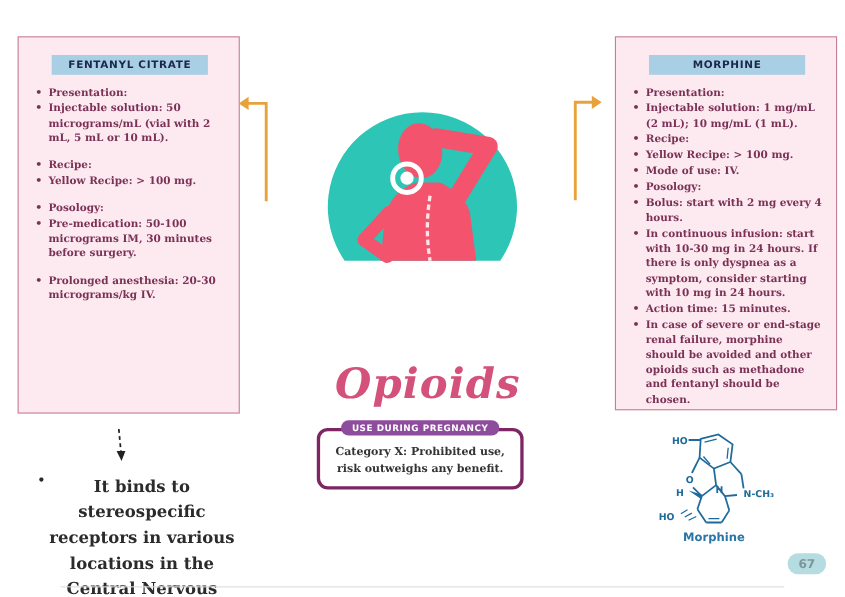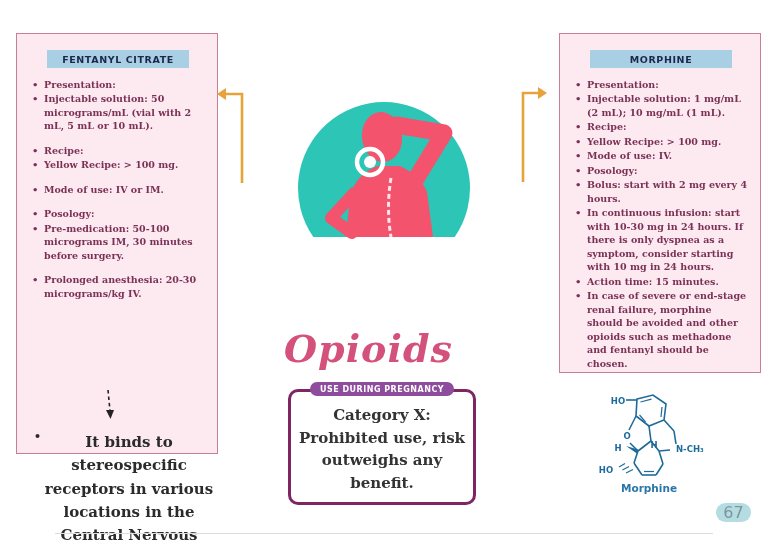--- a/index.html
+++ b/index.html
@@ -5,54 +5,54 @@
   html,body{margin:0;padding:0;background:#ffffff;}
   .page{
     position:relative;width:768px;height:543px;background:#ffffff;overflow:hidden;
     font-family:"DejaVu Serif", serif;
   }
   
   .panel{
     position:absolute;top:33px;width:202px;background:#fdeaf0;
     border:1.5px solid #c77f95;box-sizing:border-box;padding:14px 12px 10px 14px;
   }
-  .panel.left{left:16px;height:421px;}
+  .panel.left{left:16px;height:343px;}
   .panel.right{left:559px;height:340px;}
   .panel-header{
     width:142px;margin:2px auto 10px auto;background:#a9cfe5;color:#1c2749;
     font-family:"DejaVu Sans", sans-serif;font-weight:bold;font-size:9.5px;
     letter-spacing:.6px;text-align:center;padding:4px 0 3px 0;
   }
   .bullets{margin:0;padding:0;}
   .bullets ul.group{list-style:none;margin:0 0 11px 0;padding:0;}
   .bullets ul.group:last-child{margin-bottom:0;}
   .bullets li{
     position:relative;padding-left:13px;color:#7b3156;font-weight:bold;
     font-size:9.5px;line-height:1.42;margin-bottom:1px;
   }
   .bullets li::before{
     content:"\2022";position:absolute;left:1px;top:0;font-size:10px;color:#7b3156;
   }
   
   .illustration{position:absolute;left:294px;top:100px;}
   .main-title{
-    position:absolute;left:284px;top:301px;width:210px;
+    position:absolute;left:284px;top:301px;width:210px;text-align:center;
     font-family:"DejaVu Serif", serif;font-style:italic;font-weight:bold;
     font-size:38px;color:#d4517c;letter-spacing:1px;
   }
   .pregnancy{position:absolute;left:288px;top:382px;width:188px;}
   .pregnancy-pill{
     position:relative;z-index:2;width:fit-content;margin:0 auto;background:#8e4d9c;
     color:#ffffff;font-family:"DejaVu Sans", sans-serif;font-weight:bold;
     font-size:8px;letter-spacing:.5px;padding:3px 10px 2px 10px;border-radius:8px;
   }
   .pregnancy-box{
     position:relative;margin-top:-7px;background:#ffffff;border:3px solid #7d2663;
     border-radius:10px;padding:12px 8px 8px 8px;box-sizing:border-box;
-    text-align:center;font-size:15px;font-weight:bold;color:#333333;line-height:1.5;
+    text-align:center;font-size:10px;font-weight:bold;color:#333333;line-height:1.5;
   }
   
   .arrow-left{position:absolute;left:216px;top:85px;}
   .arrow-right{position:absolute;left:511px;top:84px;}
   .dashed-arrow{position:absolute;left:97px;top:388px;}
   
   .note{
     position:absolute;left:40px;top:431px;width:178px;text-align:center;
     font-size:15px;font-weight:bold;color:#2b2b2b;line-height:1.55;
   }
@@ -62,42 +62,39 @@
   
   .structure{position:absolute;left:592px;top:389px;}
   .structure text{
     font-family:"DejaVu Sans", sans-serif;font-weight:bold;font-size:8.5px;fill:#1e6b9b;
   }
   .structure text.caption{font-size:10.5px;fill:#2a76a8;}
   
   .page-badge{
     position:absolute;left:716px;top:503px;width:35px;height:19px;background:#b4dce1;
     border-radius:10px;color:#7c979c;font-family:"DejaVu Sans", sans-serif;
-    font-weight:normal;font-size:16px;text-align:center;line-height:19px;
+    font-weight:bold;font-size:11px;text-align:center;line-height:19px;
   }
   .bottom-rule{position:absolute;left:55px;top:533px;width:658px;height:1px;background:#dddddd;}
 </style>
 </head>
 <body>
 
 <div class="page">
 
   <section class="panel left">
     <div class="panel-header">FENTANYL CITRATE</div>
     <div class="bullets">
         <ul class="group">
           <li>Presentation:</li>
           <li>Injectable solution: 50 micrograms/mL (vial with 2 mL, 5 mL or 10 mL).</li>
         </ul>
         <ul class="group">
           <li>Recipe:</li>
           <li>Yellow Recipe: &gt; 100 mg.</li>
-        </ul>
-        <ul class="group">
-          <li>Mode of use: IV or IM.</li>
         </ul>
         <ul class="group">
           <li>Posology:</li>
           <li>Pre-medication: 50-100 micrograms IM, 30 minutes before surgery.</li>
         </ul>
         <ul class="group">
           <li>Prolonged anesthesia: 20-30 micrograms/kg IV.</li>
         </ul>
       </div>
   </section>

